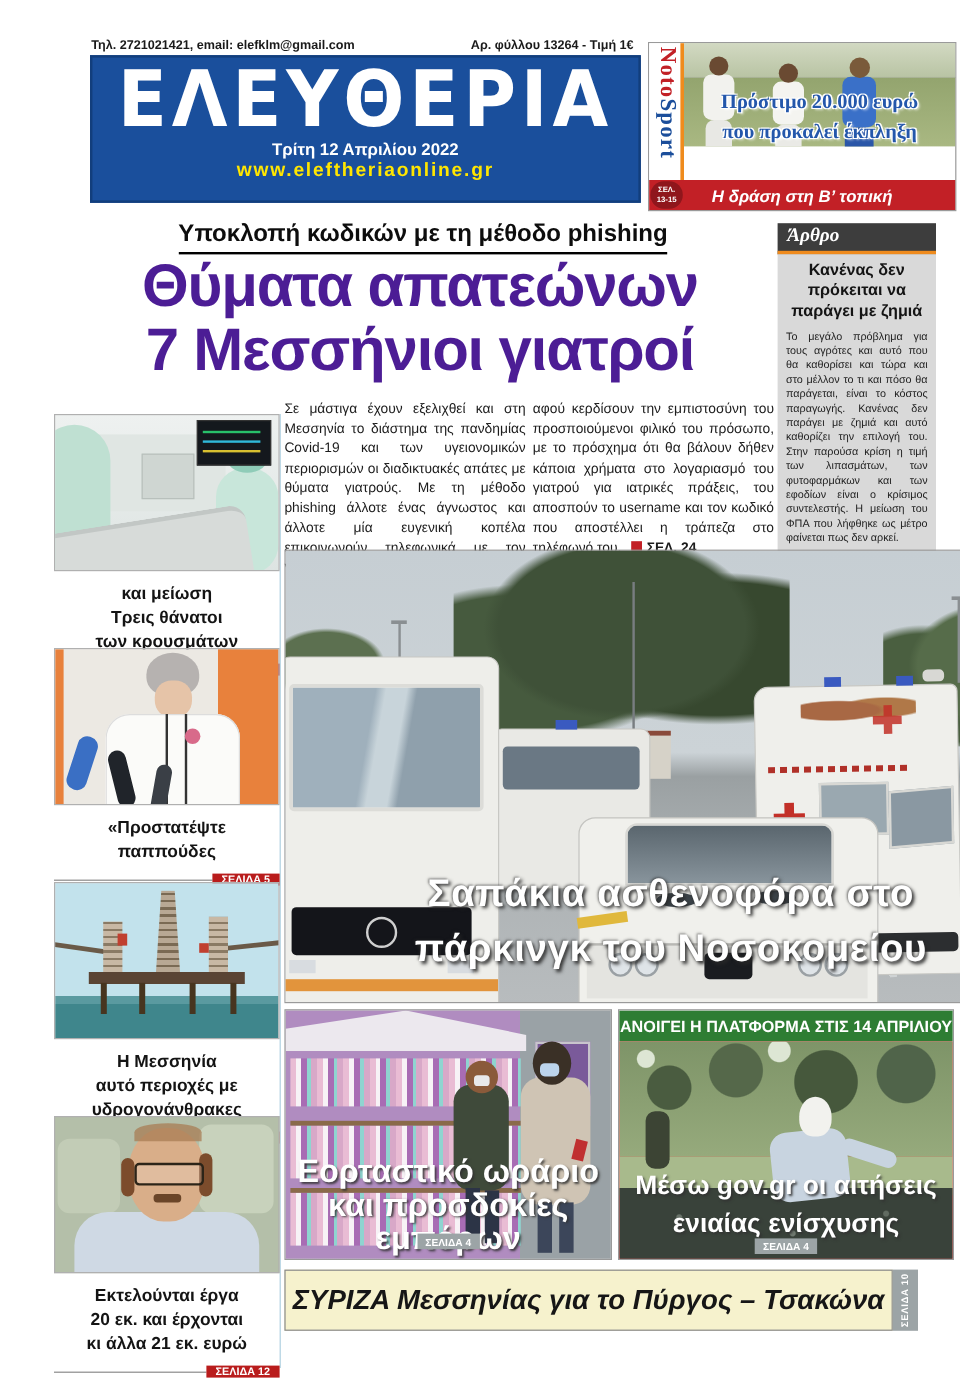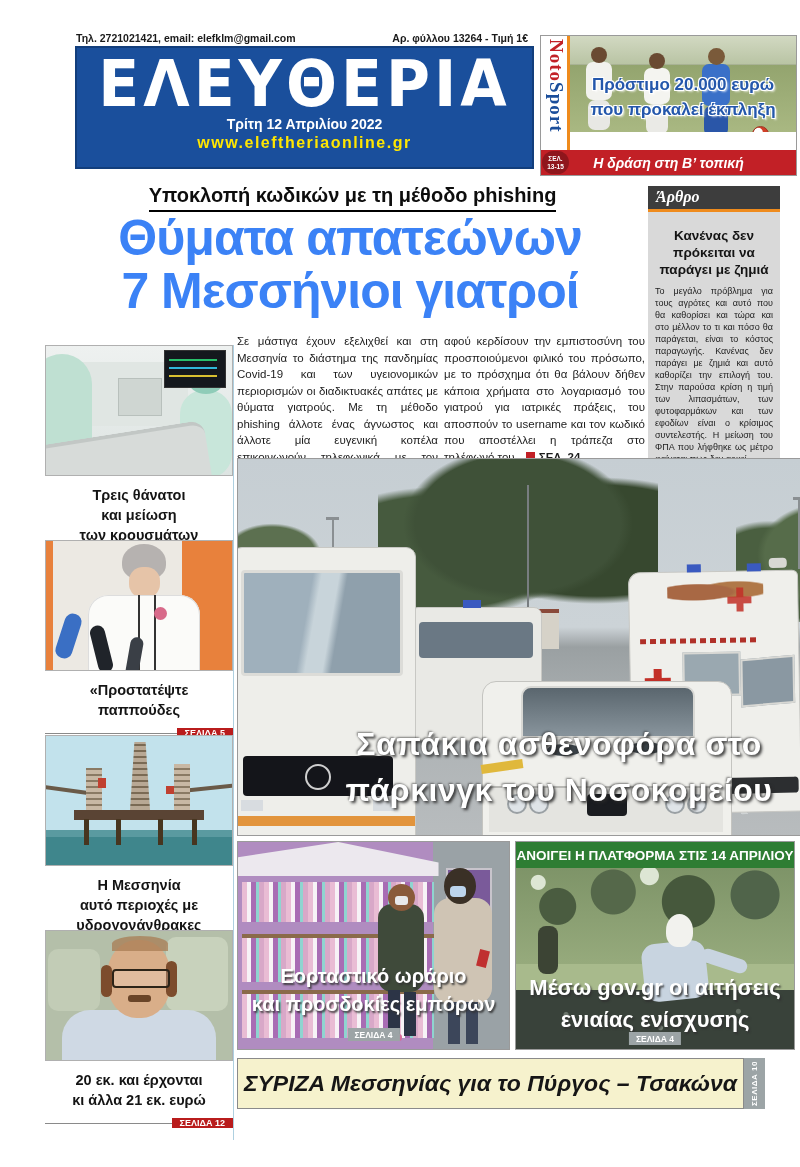--- a/index.html
+++ b/index.html
@@ -16,47 +16,47 @@
   .m-date{font-size:14px;font-weight:700;color:#fff;line-height:17px;}
   .m-url{font-size:16px;font-weight:700;color:#ffe600;letter-spacing:1.5px;line-height:19px;}
 
   
   .notosport{position:absolute;left:540px;top:35px;width:257px;height:141px;background:#fff;
              border:1px solid #9a9a9a;box-sizing:border-box;}
   .ns-logo{position:absolute;left:0;top:0;width:29px;height:114px;writing-mode:vertical-rl;
            font-family:"Liberation Serif",serif;font-weight:700;font-size:19px;letter-spacing:1px;
            padding-top:3px;border-right:3px solid #ef8b1d;box-sizing:border-box;background:#fff;z-index:3;}
   .ns-noto{color:#c22026;}.ns-sport{color:#1b4e9b;}
-  .sc-ns{position:absolute;left:29px;top:0;width:226px;height:96px;overflow:hidden;
-         background:linear-gradient(#c9d1b8 0 28px,#93a46e 28px,#a9b882);}
+  .sc-ns{position:absolute;left:29px;top:0;width:226px;height:86px;overflow:hidden;
+         background:linear-gradient(#c9d1b8 0 28px,#93a46e 28px,#a9b882);font-family:Liberation Serif, serif;}
   .ns-fence{position:absolute;left:0;top:0;width:100%;height:28px;background:linear-gradient(#d2d9c2,#b9c4a4);border-bottom:1px solid #a8b294;}
   .ns-headline{position:absolute;left:0;top:36px;width:100%;text-align:center;z-index:4;
                font-size:17px;font-weight:700;color:#2457ab;line-height:25px;
                text-shadow:-1px -1px 0 #fff,1px -1px 0 #fff,-1px 1px 0 #fff,1px 1px 0 #fff,2px 2px 2px rgba(255,255,255,.7);}
   .ns-headline span{display:block;}
   .ns-strip{position:absolute;left:0;bottom:0;width:100%;height:25px;background:#c22026;color:#fff;
             display:flex;align-items:center;justify-content:center;font-style:italic;font-weight:700;font-size:14px;z-index:3;}
   .ns-badge{position:absolute;left:1px;bottom:1px;width:27px;height:23px;background:#8f161c;color:#fff;
             border-radius:50%/60%;font-size:6.5px;font-weight:700;line-height:8px;display:flex;flex-direction:column;
             align-items:center;justify-content:center;z-index:5;}
   .ns-ball{position:absolute;left:182px;top:90px;width:15px;height:15px;border-radius:50%;border:1px solid #a03020;
            background:radial-gradient(circle at 35% 35%,#fff 0 4px,#d04028 5px);}
 
   
   .kicker-wrap{position:absolute;left:60px;top:184px;width:585px;text-align:center;}
   .kicker{display:inline-block;font-size:20px;font-weight:700;color:#0d0d0d;border-bottom:2.5px solid #000;padding-bottom:3px;}
   .headline{position:absolute;left:50px;top:212px;width:600px;text-align:center;font-size:50px;line-height:53px;
-            font-weight:700;color:#3b82f6;letter-spacing:-1px;}
+            font-weight:700;color:#4c1d95;letter-spacing:-1px;}
   .headline span{display:block;}
 
   
   .artho{position:absolute;left:648px;top:186px;width:132px;}
   .artho-head{background:#3d3d3d;color:#fff;font-family:"Liberation Serif",serif;font-style:italic;font-weight:700;
               font-size:16px;padding:2px 8px 3px;border-bottom:3px solid #ef8b1d;}
-  .artho-body{background:#d9d9d9;padding:15px 7px 5px;}
+  .artho-body{background:#d9d9d9;padding:4px 7px 5px;}
   .artho-title{font-size:13.5px;font-weight:700;text-align:center;line-height:17px;margin-bottom:7px;color:#141414;}
   .artho-text{font-size:9px;line-height:12px;text-align:justify;color:#222;}
   .artho-foot{border-top:1px solid #555;margin-top:8px;padding-top:2px;text-align:right;font-size:9px;font-weight:700;font-style:italic;}
 
   
   .lead-col{position:absolute;top:333px;width:201px;font-size:11.5px;line-height:16.5px;text-align:justify;color:#1c1c1c;}
   .lc1{left:237px;}.lc2{left:444px;}
   .red-sq{display:inline-block;width:9px;height:9px;background:#c22026;margin:0 4px 0 8px;}
   .lead-ref{font-weight:700;}
 
@@ -205,21 +205,21 @@
   .mk-girl-coat{position:absolute;left:140px;top:62px;width:46px;height:88px;background:#3f4a3a;border-radius:14px;}
   .mk-woman-head{position:absolute;left:206px;top:26px;width:32px;height:36px;background:#3a3026;border-radius:50%;}
   .mk-woman-mask{position:absolute;left:212px;top:44px;width:16px;height:11px;background:#bcd4ec;border-radius:4px;}
   .mk-woman-coat{position:absolute;left:196px;top:56px;width:58px;height:106px;background:#cfc4b4;border-radius:16px;}
   .mk-phone{position:absolute;left:240px;top:108px;width:10px;height:17px;background:#c03030;transform:rotate(14deg);}
   .mk-leg{position:absolute;width:12px;background:#2c3446;}
   .mkl1{left:150px;top:148px;height:46px;}.mkl2{left:166px;top:150px;height:44px;}
   .mkl3{left:210px;top:160px;height:42px;background:#3c465a;}.mkl4{left:228px;top:160px;height:42px;background:#3c465a;}
   .mk-shoe{position:absolute;left:146px;top:192px;width:18px;height:7px;background:#d86a9a;border-radius:3px;}
   .bl-cap{position:absolute;left:0;top:120px;width:100%;text-align:center;z-index:6;color:#fff;font-weight:700;
-          font-size:20px;line-height:28px;text-shadow:1.5px 1.5px 2px rgba(50,50,50,.9);}
+          font-size:27px;line-height:28px;text-shadow:1.5px 1.5px 2px rgba(50,50,50,.9);}
   .bl-cap span{display:block;}
   .bl-badge{left:50%;transform:translateX(-50%);bottom:8px;}
 
   
   .br-photo{position:absolute;left:515px;top:841px;width:280px;height:209px;border:1px solid #9a9a9a;box-sizing:border-box;overflow:hidden;}
   .br-head{height:26px;background:#2e7d33;color:#fff;font-weight:700;font-size:13.5px;display:flex;align-items:center;justify-content:center;}
   .sc-olive{position:relative;width:100%;height:183px;background:#ef4444;overflow:hidden;}
   .ol-trees{position:absolute;left:0;top:0;width:100%;height:96px;
     background:radial-gradient(circle at 8% 15%,#dde6d4 0 7px,transparent 8px),
                radial-gradient(circle at 48% 8%,#dde6d4 0 9px,transparent 10px),
@@ -325,22 +325,22 @@
       <div class="icu-staff-r"></div>
       <div class="icu-cap-r"></div>
       <div class="icu-monitor">
         <div class="icu-line icu-l1"></div>
         <div class="icu-line icu-l2"></div>
         <div class="icu-line icu-l3"></div>
       </div>
       <div class="icu-bed"></div>
     </div>
     <div class="side-caption">
+      <span>και μείωση</span>
       <span>Τρεις θάνατοι</span>
-      <span>και μείωση</span>
       <span>των κρουσμάτων</span>
     </div>
     <div class="side-pagerow">
       <div class="side-rule"></div>
       <span class="page-badge">ΣΕΛΙΔΑ 5</span>
     </div>
   </div>
 
   <div class="side-item si2">
     <div class="side-photo sc-press">
@@ -396,20 +396,21 @@
       <div class="man-seat ms2"></div>
       <div class="man-shoulders"></div>
       <div class="man-head"></div>
       <div class="man-hair-top"></div>
       <div class="man-hair-l"></div>
       <div class="man-hair-r"></div>
       <div class="man-glasses"></div>
       <div class="man-stache"></div>
     </div>
     <div class="side-caption">
+      <span>Εκτελούνται έργα</span>
       <span>20 εκ. και έρχονται</span>
       <span>κι άλλα 21 εκ. ευρώ</span>
     </div>
     <div class="side-pagerow">
       <div class="side-rule"></div>
       <span class="page-badge">ΣΕΛΙΔΑ 12</span>
     </div>
   </div>
 
   <div class="main-photo">

